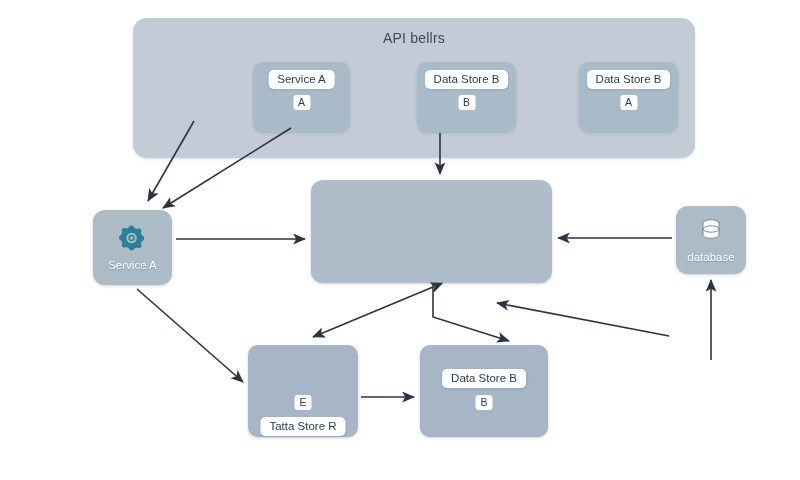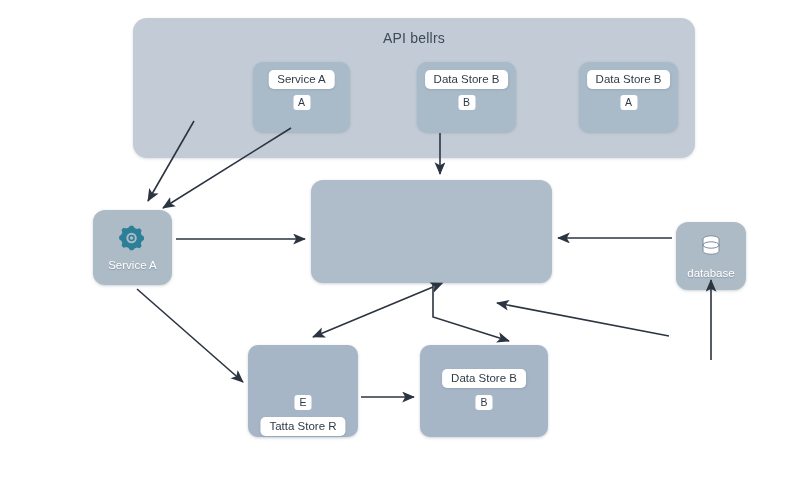--- a/index.html
+++ b/index.html
@@ -159,21 +159,21 @@
       <svg width="28" height="28" viewBox="0 0 24 24" aria-hidden="true">
         <path fill="#2b7f96" d="M12 1.6l1.55 2.0a8.6 8.6 0 0 1 1.62.67l2.45-.6 1.72 1.72-.6 2.45c.28.51.5 1.05.67 1.62l2.0 1.55v2.44l-2.0 1.55c-.17.57-.39 1.11-.67 1.62l.6 2.45-1.72 1.72-2.45-.6c-.51.28-1.05.5-1.62.67L12 22.4H9.56l-1.55-2.0a8.6 8.6 0 0 1-1.62-.67l-2.45.6-1.72-1.72.6-2.45a8.6 8.6 0 0 1-.67-1.62l-2.0-1.55v-2.44l2.0-1.55c.17-.57.39-1.11.67-1.62l-.6-2.45 1.72-1.72 2.45.6c.51-.28 1.05-.5 1.62-.67L9.56 1.6z"></path>
         <circle cx="10.78" cy="12.0" r="4.45" fill="#adbbc7"></circle>
         <circle cx="10.78" cy="12.0" r="2.75" fill="#2b7f96"></circle>
         <circle cx="10.78" cy="12.0" r="1.5" fill="#adbbc7"></circle>
       </svg>
     </span>
     <span class="icon-caption">Service A</span>
   </div>
 
-  <div class="icon-node" style="left:676px; top:206px; width:70px; height:68px;margin-top:16px;">
+  <div class="icon-node" style="left:676px; top:206px; width:70px; height:68px;">
     <span class="glyph">
       <svg width="24" height="26" viewBox="0 0 24 26" aria-hidden="true">
         <ellipse cx="12" cy="5" rx="8" ry="3.2" fill="#ffffff" stroke="#7d8d9c" stroke-width="1"></ellipse>
         <path d="M4 5v6c0 1.77 3.58 3.2 8 3.2s8-1.43 8-3.2V5" fill="#ffffff" stroke="#7d8d9c" stroke-width="1"></path>
         <path d="M4 11v6c0 1.77 3.58 3.2 8 3.2s8-1.43 8-3.2v-6" fill="#ffffff" stroke="#7d8d9c" stroke-width="1"></path>
         <ellipse cx="12" cy="11" rx="8" ry="3.2" fill="none" stroke="#7d8d9c" stroke-width="1"></ellipse>
       </svg>
     </span>
     <span class="icon-caption">database</span>
   </div>

